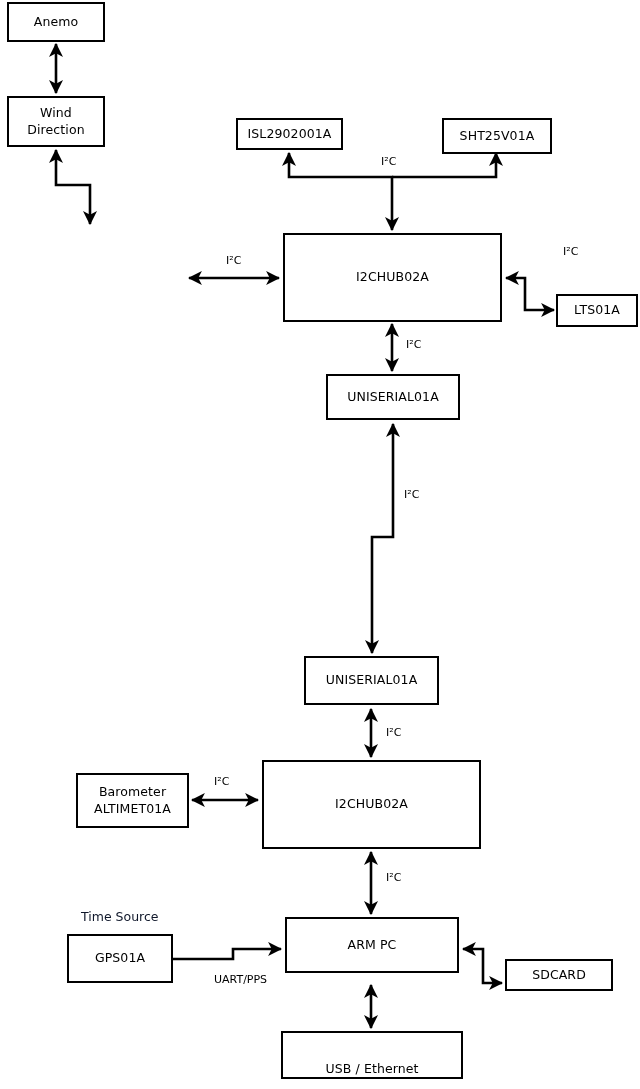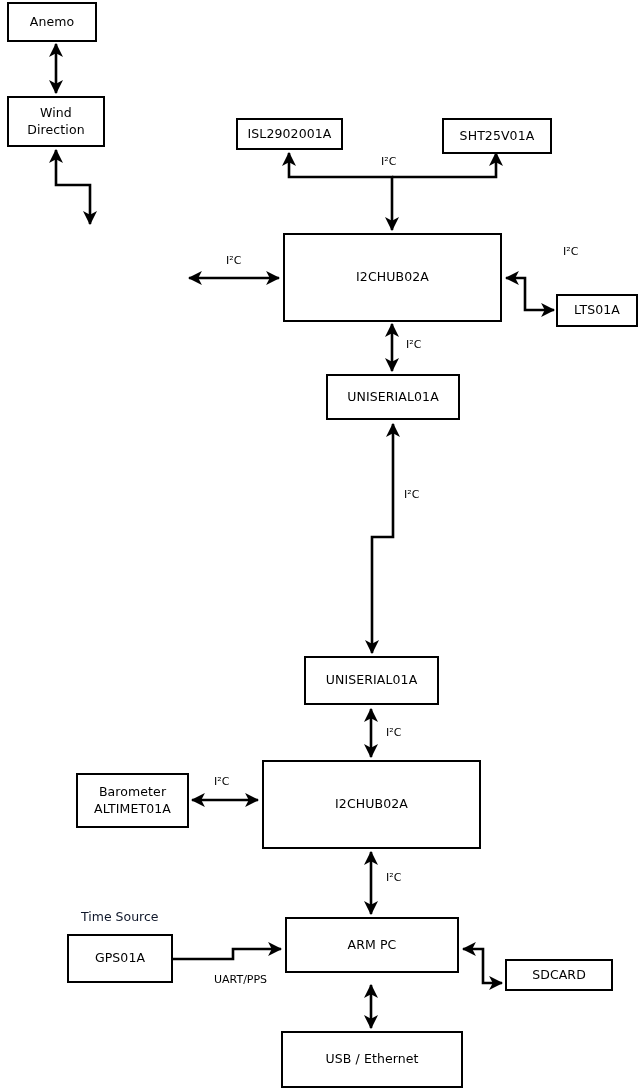--- a/index.html
+++ b/index.html
@@ -80,21 +80,21 @@
       <line x1="371" y1="852" x2="371" y2="914" marker-start="url(#ah)" marker-end="url(#ah)"></line>
 
       <path d="M 173 959 L 233 959 L 233 949 L 281 949" marker-end="url(#ah)"></path>
 
       <path d="M 463 949 L 483 949 L 483 983 L 502 983" marker-start="url(#ah)" marker-end="url(#ah)"></path>
 
       <line x1="371" y1="985" x2="371" y2="1028" marker-start="url(#ah)" marker-end="url(#ah)"></line>
     </g>
   </svg>
 
-  <div class="node" style="left:7px;top:2px;width:90px;height:40px;">
+  <div class="node" style="left:7px;top:2px;width:98px;height:40px;">
     <span class="lbl">Anemo</span>
   </div>
 
   <div class="node" style="left:7px;top:96px;width:98px;height:51px;">
     <span class="lbl">Wind
 Direction</span>
   </div>
 
 
   <div class="node" style="left:236px;top:118px;width:107px;height:32px;">
@@ -135,21 +135,21 @@
   </div>
 
   <div class="node" style="left:285px;top:917px;width:174px;height:56px;">
     <span class="lbl">ARM PC</span>
   </div>
 
   <div class="node" style="left:505px;top:959px;width:108px;height:32px;">
     <span class="lbl">SDCARD</span>
   </div>
 
-  <div class="node" style="left:281px;top:1031px;width:182px;height:57px;">
+  <div class="node" style="left:281px;top:1031px;width:182px;height:48px;align-items:flex-end;">
     <span class="lbl">USB / Ethernet</span>
   </div>
 
   <div class="free-label" style="left:81px;top:911px;">Time Source</div>
 
   <div class="edge-label" style="left:381px;top:156px;">I²C</div>
 
   <div class="edge-label" style="left:226px;top:255px;">I²C</div>
 
   <div class="edge-label" style="left:563px;top:246px;">I²C</div>

